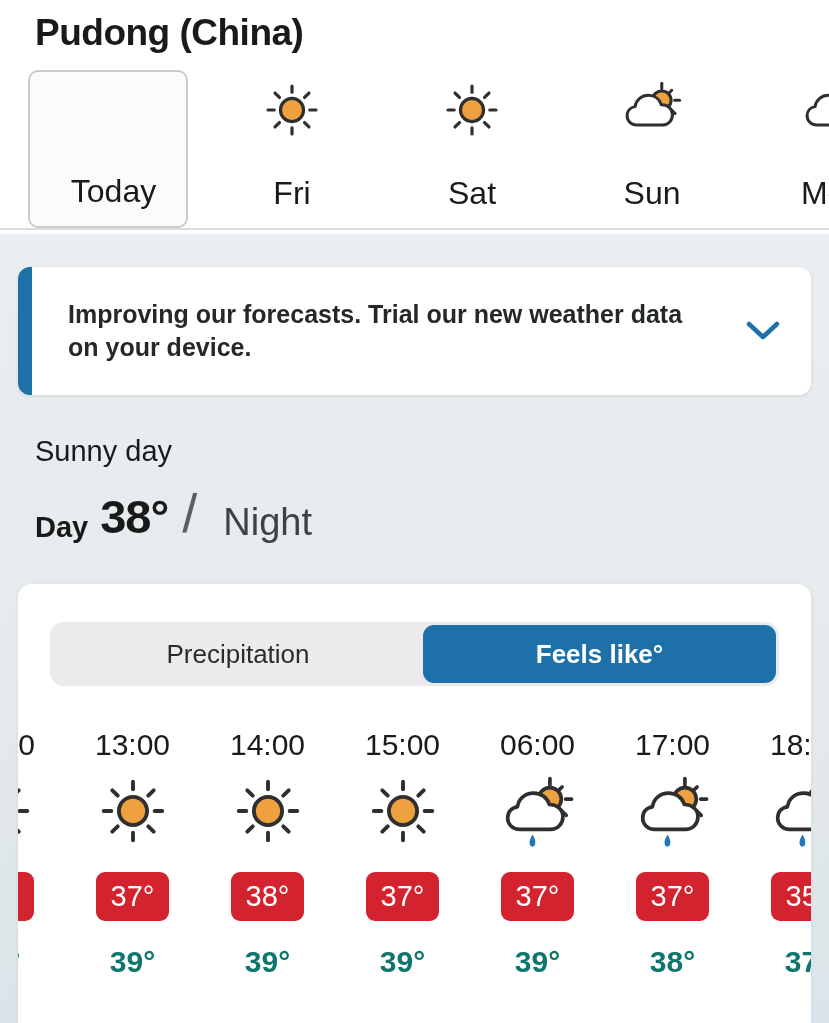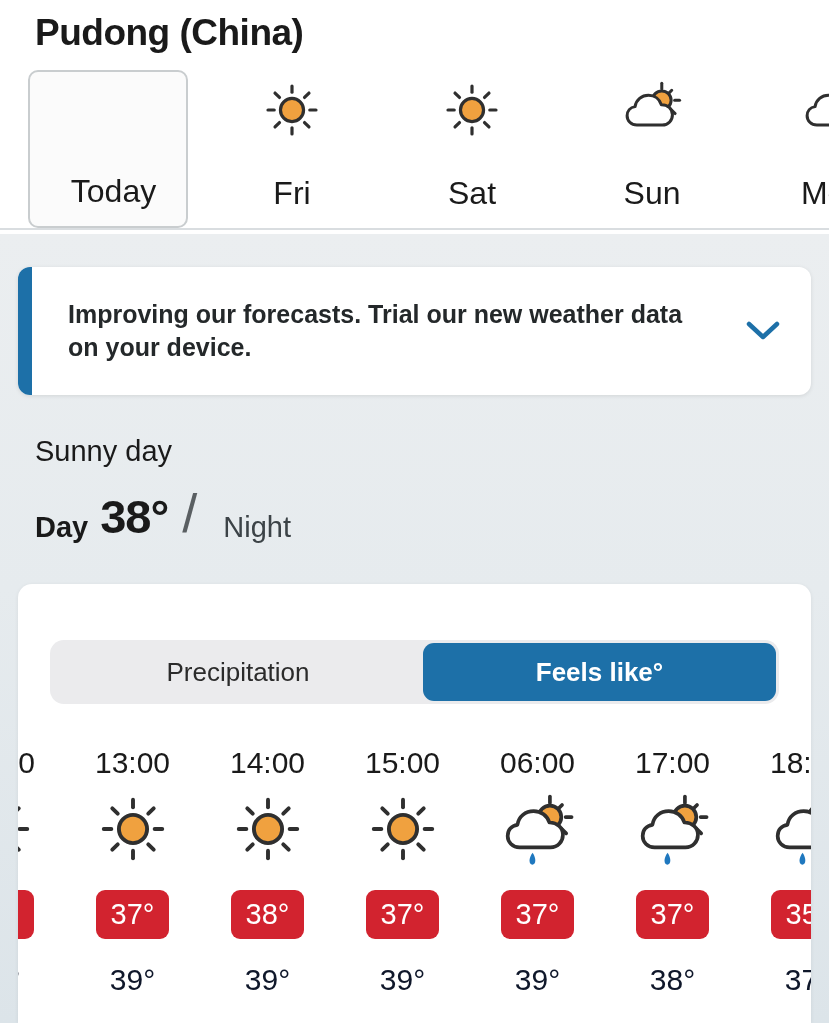--- a/index.html
+++ b/index.html
@@ -30,38 +30,38 @@
   .banner-text{font-size:25px;font-weight:700;line-height:1.32;max-width:640px;color:#24282a;}
   .banner-chevron{position:absolute;right:28px;top:50%;transform:translateY(-50%);line-height:0;}
   
   .summary{margin:40px 0 0 35px;}
   .condition{font-size:29px;font-weight:400;}
   .temps{margin-top:14px;display:flex;align-items:flex-end;}
   .day-label{font-size:29px;font-weight:700;margin-right:12px;}
   .day-temp{font-size:47px;font-weight:700;letter-spacing:-1px;}
   .slash{font-size:54px;font-weight:300;color:#5a5f62;margin:0 14px;}
   .night-temp{font-size:47px;font-weight:300;color:#3c4347;letter-spacing:-1px;}
-  .night-label{font-size:29px;font-weight:300;color:#3c4347;margin-left:12px;}
+  .night-label{font-size:38px;font-weight:300;color:#3c4347;margin-left:12px;}
   
   .card{margin:40px 18px 0;background:#fff;border-radius:14px 14px 0 0;flex:1;overflow:hidden;
-        padding-top:56px;box-shadow:0 1px 4px rgba(0,0,0,.07);}
+        padding-top:38px;box-shadow:0 1px 4px rgba(0,0,0,.07);}
   
   .toggle{margin:0 32px;height:64px;background:#ebebed;border-radius:14px;display:flex;
           align-items:stretch;padding:3px;box-sizing:border-box;}
   .toggle-opt{flex:1;border:none;background:none;font-family:inherit;font-size:26px;color:#2b2b2b;
               border-radius:11px;cursor:pointer;}
   .toggle-opt.selected{background:#1d70a8;color:#fff;font-weight:700;flex:0 0 353px;}
   
   .track{display:flex;margin-left:-88px;margin-top:42px;}
   .hour-col{flex:0 0 135px;text-align:center;}
   .hour-time{font-size:30px;color:#1a1a1a;}
   .hour-icon{margin-top:10px;height:92px;display:flex;align-items:flex-start;justify-content:center;}
   .badge{display:inline-block;margin-top:8px;background:#d2232f;color:#fff;font-size:29px;
          line-height:49px;padding:0 15px;border-radius:9px;}
-  .hour-temp{margin-top:24px;font-size:30px;color:#0f172a;}
+  .hour-temp{margin-top:24px;font-size:30px;color:#0f766e;font-weight:bold;}
 </style>
 </head>
 <body>
 
 <header class="header">
   <h1>Pudong (China)</h1>
 </header>
 
 <nav class="tabs" id="tabs">
     <button class="tab today">

